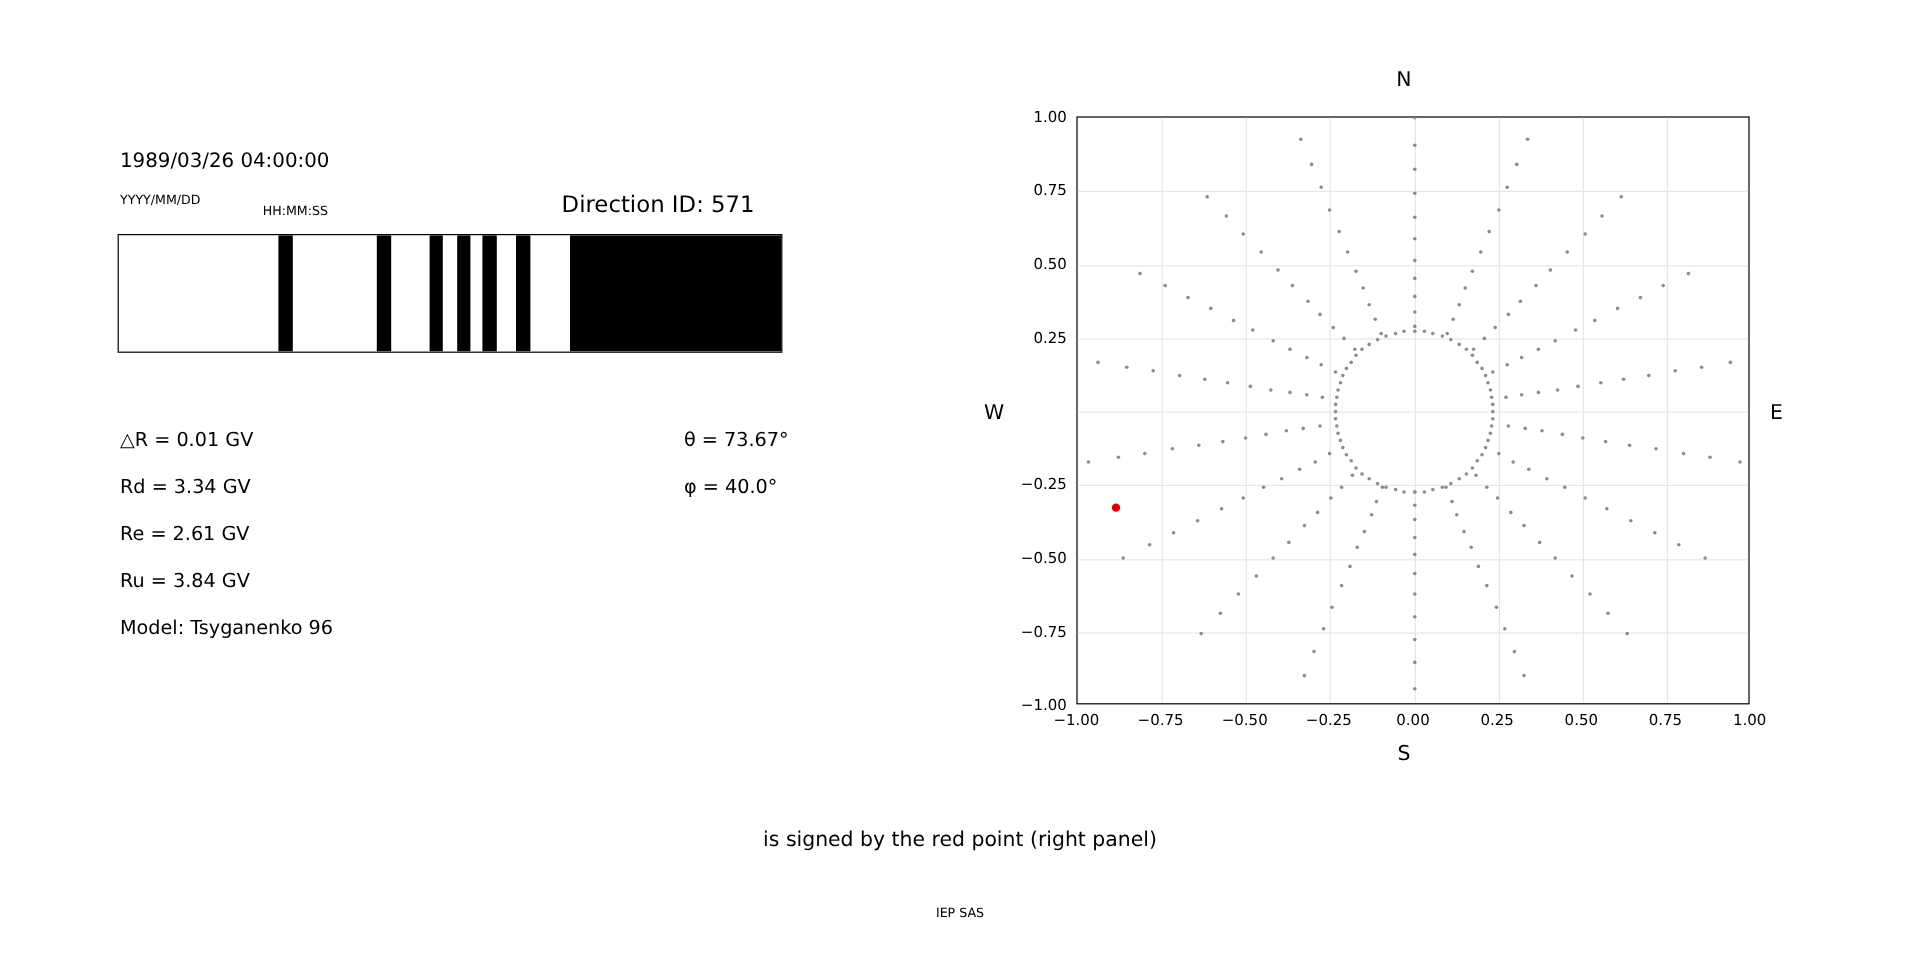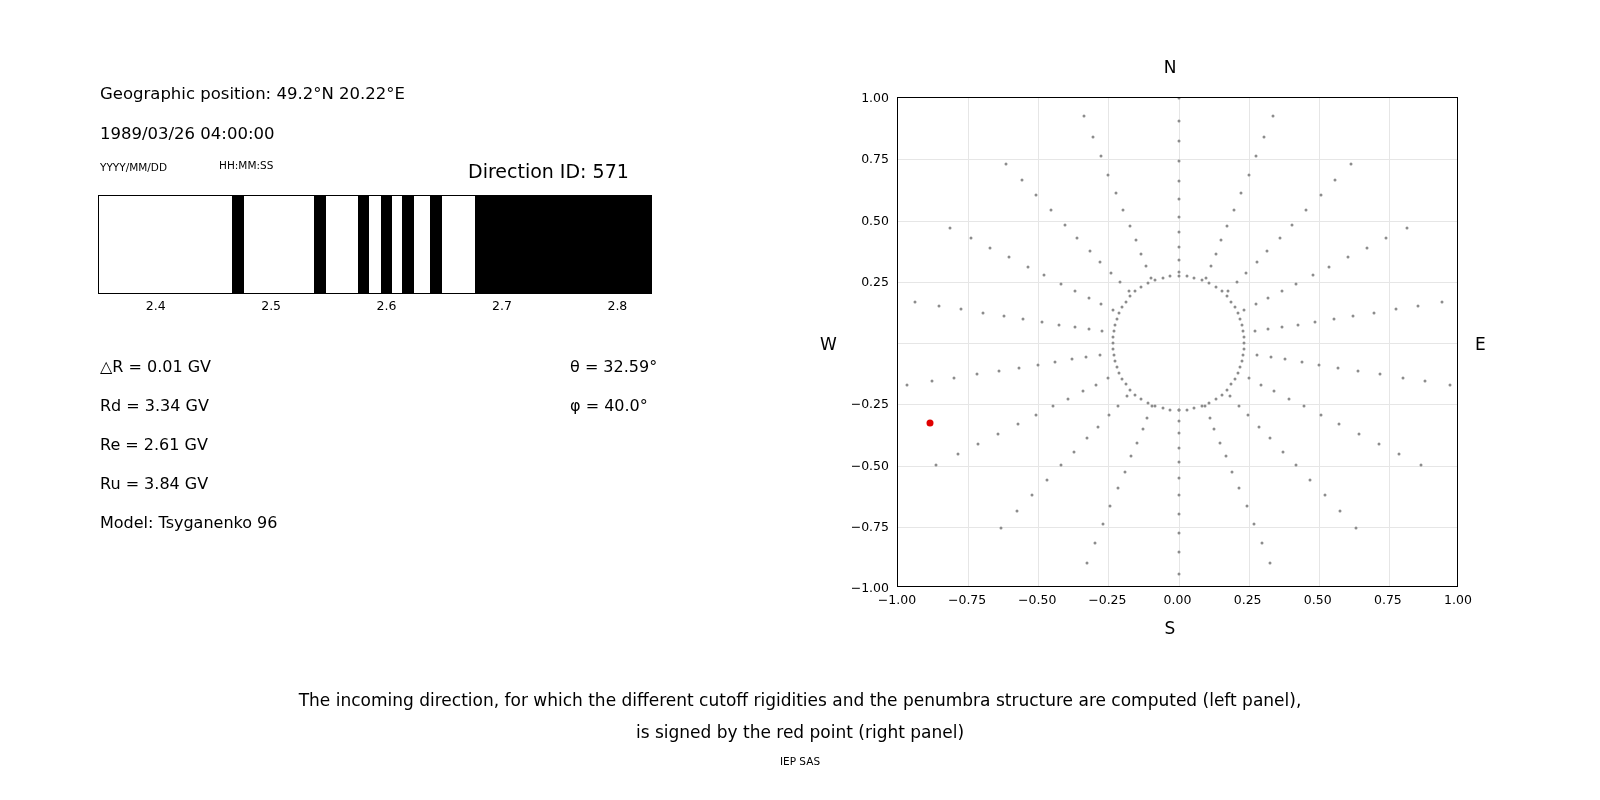--- a/index.html
+++ b/index.html
@@ -36,21 +36,21 @@
     top: 124px;
     font-size: 16.5px;
   }
   .lbl-ymd {
     left: 100px;
     top: 161px;
     font-size: 10.5px;
   }
   .lbl-hms {
     left: 219px;
-    top: 159px;
+    top: 170px;
     font-size: 10.5px;
   }
   .dir-id {
     left: 468px;
     top: 160px;
     font-size: 19px;
   }
 
   
   .penumbra-box {
@@ -210,49 +210,41 @@
     width: 1600px;
     text-align: center;
     font-size: 10.5px;
   }
 </style>
 </head>
 <body>
 
 <div class="panel-left">
 
-  <div class="txt geo">Geographic position: 49.2°N 20.22°E</div>
   <div class="txt datetime">1989/03/26 04:00:00</div>
   <div class="txt lbl-ymd">YYYY/MM/DD</div>
   <div class="txt lbl-hms">HH:MM:SS</div>
   <div class="txt dir-id">Direction ID: 571</div>
 
   <div class="penumbra-box" id="penumbra-box">
       <div class="band" style="left: 133.306px; width: 11.5417px;"></div>
       <div class="band" style="left: 215.252px; width: 11.5417px;"></div>
       <div class="band" style="left: 258.533px; width: 11.5417px;"></div>
       <div class="band" style="left: 281.617px; width: 11.5417px;"></div>
       <div class="band" style="left: 302.969px; width: 11.5417px;"></div>
       <div class="band" style="left: 331.246px; width: 11.5417px;"></div>
       <div class="band" style="left: 376.258px; width: 177.742px;"></div>
     </div>
-  <div class="axis-ticks" id="penumbra-ticks">
-      <div class="tick-label" style="left: 57.7083px;">2.4</div>
-      <div class="tick-label" style="left: 173.125px;">2.5</div>
-      <div class="tick-label" style="left: 288.542px;">2.6</div>
-      <div class="tick-label" style="left: 403.958px;">2.7</div>
-      <div class="tick-label" style="left: 519.375px;">2.8</div>
-    </div>
 
   <div class="txt stat col1 r1">△R = 0.01 GV</div>
   <div class="txt stat col1 r2">Rd = 3.34 GV</div>
   <div class="txt stat col1 r3">Re = 2.61 GV</div>
   <div class="txt stat col1 r4">Ru = 3.84 GV</div>
   <div class="txt stat col1 r5">Model: Tsyganenko 96</div>
-  <div class="txt stat col2 r1">θ = 32.59°</div>
+  <div class="txt stat col2 r1">θ = 73.67°</div>
   <div class="txt stat col2 r2">φ = 40.0°</div>
 </div>
 
 <div class="panel-right">
   <div class="compass c-n">N</div>
   <div class="compass c-s">S</div>
   <div class="compass c-w">W</div>
   <div class="compass c-e">E</div>
 
   <div class="plot-area" id="sky-plot">
@@ -547,17 +539,16 @@
       <div class="yticklab" style="top: 424.5px;">−0.50</div>
       <div class="yticklab" style="top: 363.25px;">−0.25</div>
       <div class="yticklab" style="top: 240.75px;">0.25</div>
       <div class="yticklab" style="top: 179.5px;">0.50</div>
       <div class="yticklab" style="top: 118.25px;">0.75</div>
       <div class="yticklab" style="top: 57px;">1.00</div>
     </div>
 </div>
 
 <div class="caption">
-  <div>The incoming direction, for which the different cutoff rigidities and the penumbra structure are computed (left panel),</div>
   <div>is signed by the red point (right panel)</div>
 </div>
 
 <div class="footer">IEP SAS</div>
 
 </body></html>

